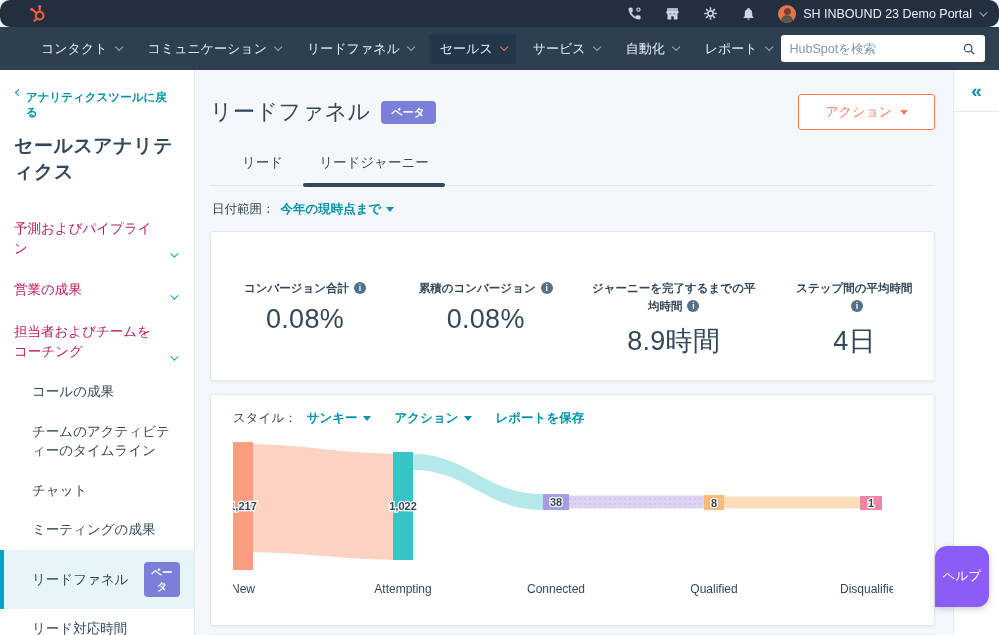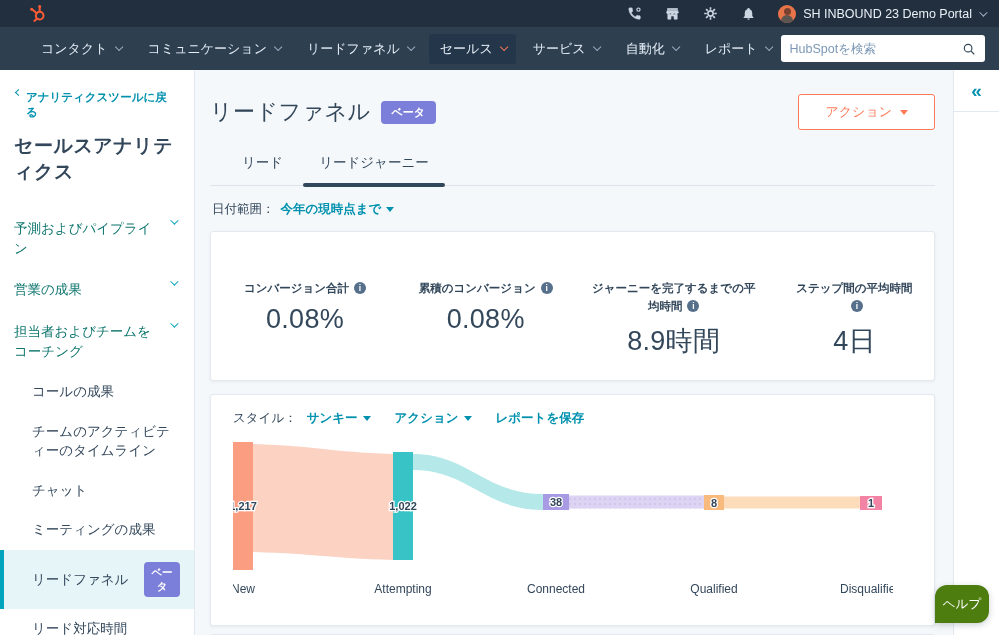--- a/index.html
+++ b/index.html
@@ -1,20 +1,20 @@
 <!DOCTYPE html>
 <html><head>
 <meta charset="utf-8">
 <style>
   * { box-sizing: border-box; margin: 0; padding: 0; }
   html,body { width: 999px; height: 635px; overflow: hidden; }
   body { font-family: "Liberation Sans", "DejaVu Sans", sans-serif; background:#f5f8fa; }
 
   
-  .topbar { height:27px; background:#212f3f; display:flex; align-items:center; padding:0 14px 0 28px; }
+  .topbar { height:27px; background:#212f3f; display:flex; align-items:center; padding:0 14px 0 28px;border-radius:10px; }
   .logo { width:20px; height:20px; display:block; }
   .topbar-right { margin-left:auto; display:flex; align-items:center; gap:22px; }
   .tb-icon { width:16px; height:16px; display:flex; align-items:center; justify-content:center; cursor:pointer; }
   .tb-icon svg { width:15px; height:15px; fill:#cbd6e2; stroke:#cbd6e2; }
   .portal { display:flex; align-items:center; gap:7px; cursor:pointer; }
   .avatar { width:18px; height:18px; border-radius:50%; background:#e8744a; position:relative; overflow:hidden; }
   .avatar::before { content:''; position:absolute; width:7px; height:7px; border-radius:50%; background:#7a4030; left:5.5px; top:3px; }
   .avatar::after { content:''; position:absolute; width:12px; height:8px; border-radius:6px 6px 0 0; background:#5d5550; left:3px; top:10px; }
   .portal-name { color:#eaf0f6; font-size:12.5px; }
   .chev { display:inline-block; width:6px; height:6px; border-right:1.5px solid #9fb3c8; border-bottom:1.5px solid #9fb3c8; transform:rotate(45deg) translateY(-2px); }
@@ -31,21 +31,21 @@
   .nav-search input::placeholder { color:#7c98b6; }
   .nav-search svg { width:14px; height:14px; stroke:#33475b; fill:none; stroke-width:2; }
 
   
   .app { display:flex; height:573px; }
   .sidebar { width:195px; background:#ffffff; border-right:1px solid #e3e9f0; padding-top:20px; overflow:hidden; flex:none; }
   .back-link { display:flex; gap:5px; padding:0 16px; color:#0091ae; font-size:11.5px; font-weight:700; cursor:pointer; }
   .back-chev { display:inline-block; width:5px; height:5px; border-left:1.5px solid #0091ae; border-bottom:1.5px solid #0091ae; transform:rotate(45deg); }
   .sb-title { padding:0 16px 0 14px; margin-top:13px; font-size:19px; color:#33475b; line-height:1.35; letter-spacing:.5px; }
   .sb-groups { margin-top:24px; }
-  .sb-group { display:flex; align-items:flex-start; justify-content:space-between; padding:11px 18px 11px 14px; font-size:13.5px; color:#0f766e; cursor:pointer; }
+  .sb-group { display:flex; align-items:flex-end; justify-content:space-between; padding:11px 18px 11px 14px; font-size:13.5px; color:#be185d; cursor:pointer; }
   .sb-group .label { max-width:140px; line-height:1.45; }
   .sb-group .chev { border-color:#00a4bd; flex:none; }
   .sb-item { padding:10px 14px 10px 32px; font-size:13.5px; color:#33475b; line-height:1.45; cursor:pointer; display:flex; align-items:center; gap:8px; }
   .sb-item .label { max-width:108px; }
   .sb-item.wide .label { max-width:150px; }
   .sb-item.selected { background:#e5f5f8; border-left:4px solid #00a4bd; padding-left:28px; padding-top:12px; padding-bottom:12px; }
   .badge-beta-sb { background:#7b7fd9; color:#fff; font-size:10.5px; font-weight:700; border-radius:4px; padding:4px 7px; width:36px; text-align:center; line-height:1.3; margin-left:auto; }
 
   .content { flex:1; position:relative; background:#f5f8fa; padding:0 18px 0 15px; overflow:hidden; }
 
@@ -82,21 +82,21 @@
   .style-label { color:#33475b; }
   .style-group { display:flex; align-items:center; gap:10px; }
   .sankey { margin-top:10px; }
   .sankey text { font-family:"Liberation Sans","DejaVu Sans",sans-serif; }
   .node-val { font-size:11px; font-weight:700; fill:#33475b; paint-order:stroke; stroke:#ffffff; stroke-width:2.5px; }
   .stage-lab { font-size:12px; fill:#33475b; }
 
   .bottom-card { margin-top:8px; height:60px; padding:12px 24px 0; }
 
   
-  .help-btn { position:fixed; right:10px; bottom:12px; width:54px; height:38px; background:#4d7c0f; color:#fff; font-size:12.5px; border:none; border-radius:12px 12px 12px 0; cursor:pointer; font-family:inherit; box-shadow:0 2px 6px rgba(45,62,80,.25); }
+  .help-btn { position:fixed; right:10px; bottom:28px; width:54px; height:61px; background:#8b5cf6; color:#fff; font-size:12.5px; border:none; border-radius:12px 12px 12px 0; cursor:pointer; font-family:inherit; box-shadow:0 2px 6px rgba(45,62,80,.25); }
 </style>
 </head>
 <body>
 
 <header class="topbar">
   <span style="cursor:pointer;">
     <svg class="logo" viewBox="0 0 24 24">
       <g stroke="#ff5c35" stroke-width="2.4" fill="none">
         <circle cx="14" cy="14" r="4.6" fill="none"></circle>
         <path d="M14 9.4 V4"></path>

